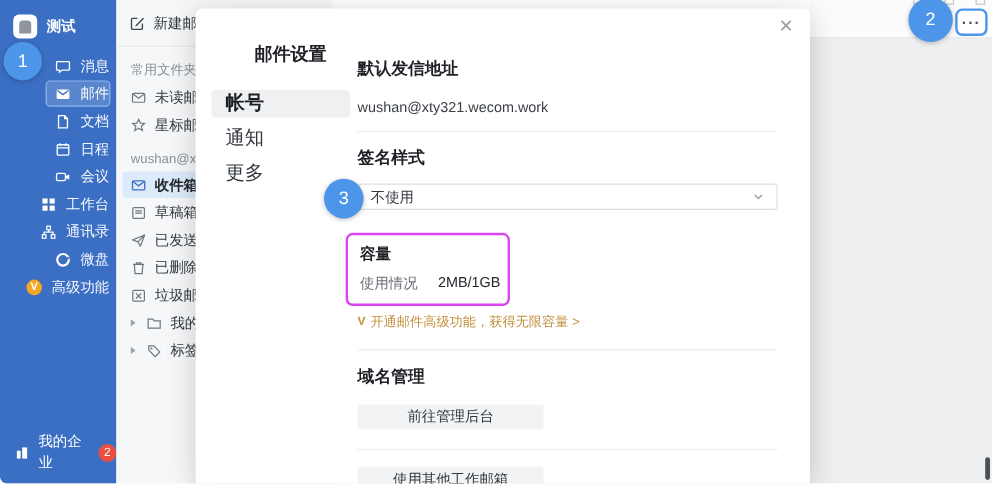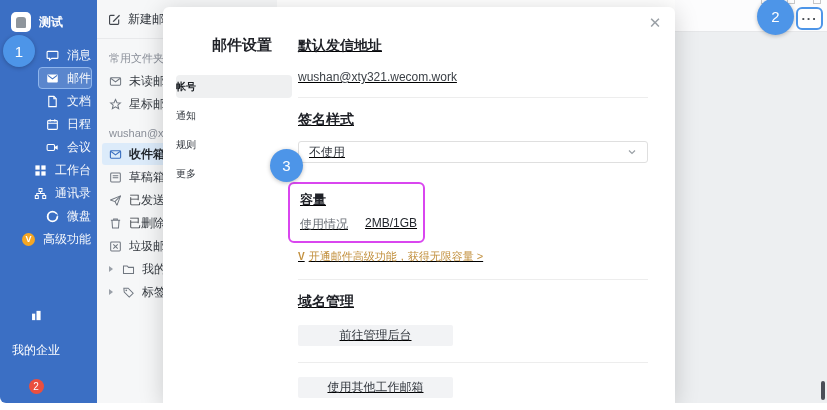--- a/index.html
+++ b/index.html
@@ -16,21 +16,21 @@
                       background:#8e959c; border-radius:3px 3px 1px 1px; }
   .ws-name { font-size:12px; font-weight:bold; }
   .side-nav { display:flex; flex-direction:column; padding:2px 5px 0 5px;align-items:flex-end; }
   .s-item { display:flex; align-items:center; gap:8px; height:22px; padding-left:7px;
             font-size:12px; color:rgba(255,255,255,.95); border:1px solid transparent;
             border-radius:4px; margin-bottom:1px; cursor:default; white-space:nowrap; }
   .s-item.active { background:rgba(255,255,255,.16); border-color:#8FB5EC; }
   .s-ic { width:13px; height:13px; flex:0 0 auto; display:inline-flex; }
   .adv-ic { width:13px; height:13px; border-radius:50%; background:#F5A623; color:#fff;
             font-size:9px; font-weight:bold; display:inline-flex; align-items:center; justify-content:center; }
-  .ent-row { position:absolute; left:12px; bottom:9px; display:flex; align-items:center; gap:20px; font-size:12px;flex-direction:column; }
+  .ent-row { position:absolute; left:12px; bottom:9px; display:flex; align-items:center; gap:7px; font-size:12px; }
   .badge-red { min-width:15px; height:15px; padding:0 4px; background:#EA4F3F; border-radius:8px;
                color:#fff; font-size:10px; display:inline-flex; align-items:center; justify-content:center; }
 
   
   .folders { position:absolute; left:97px; top:0; width:180px; height:403px; background:#F6F7F8; overflow:hidden; }
   .compose { display:flex; align-items:center; gap:7px; margin:11px 0 0 11px; font-size:12px; color:#33383f; white-space:nowrap; }
   .f-divider { height:1px; background:#E8E9EB; margin:10px 0 0 0; }
   .f-section { font-size:11px; color:#8A8F99; margin:12px 0 4px 12px; white-space:nowrap; }
   .f-item { display:flex; align-items:center; gap:7px; height:22px; margin:1px 4px 1px 5px; padding-left:7px;
             font-size:12px; color:#353A40; border-radius:3px; white-space:nowrap; }
@@ -50,24 +50,24 @@
               display:flex; align-items:center; justify-content:center; letter-spacing:1px; line-height:0; }
   .scroll-mark { position:absolute; right:2px; bottom:3px; width:4px; height:19px; background:#4B4E57; border-radius:2px; }
 
   
   .modal { position:absolute; left:163px; top:7px; width:512px; height:396px; background:#fff;
            border-radius:6px 6px 0 0; box-shadow:0 4px 24px rgba(0,0,0,.18); }
   .close-x { position:absolute; top:8px; right:12px; width:16px; height:16px; color:#9aa0a6;
              font-size:15px; line-height:16px; text-align:center; }
   .m-nav { position:absolute; left:0; top:0; width:135px; padding:29px 0 0 13px; }
   .m-title { font-size:15px; font-weight:bold; color:#1F2127; margin-bottom:20px;padding-left:36px; }
-  .m-nav-item { width:116px; height:23px; display:flex; align-items:center; 
-                font-size:10px; color:#33383f; border-radius:4px; margin-bottom:6px; }
+  .m-nav-item { width:116px; height:23px; display:flex; align-items:center; padding-left:12px;
+                font-size:16px; color:#33383f; border-radius:4px; margin-bottom:6px; }
   .m-nav-item.active { background:#EFF0F1; font-weight:bold; color:#1b1f24; }
-  .m-content { position:absolute; left:135px; top:0; width:350px; padding-top:30px;text-decoration:underline; }
+  .m-content { position:absolute; left:135px; top:0; width:350px; padding-top:42px; }
   .m-h { font-size:14px; font-weight:bold; color:#1F2127; }
   .m-address { font-size:12px; color:#3A3F45; margin:15px 0 13px 0; }
   .m-hr { height:1px; background:#EDEDED; }
   .sig-h { margin-top:13px; }
   .select { margin-top:12px; height:22px; border:1px solid #DFDFDF; border-radius:3px;
             display:flex; align-items:center; justify-content:space-between; padding:0 10px;
             font-size:12px; color:#33383f; background:#fff; }
   .chev { color:#9aa0a6; }
   .cap-box { margin-top:19px; margin-left:-10px; width:137px; border:2px solid #d946ef;
              border-radius:6px; padding:7px 0 8px 10px; }
@@ -310,21 +310,20 @@
     <div class="scroll-mark"></div>
   </div>
 
   <div class="modal">
     <div class="close-x">✕</div>
 
     <div class="m-nav">
       <div class="m-title">邮件设置</div>
       <div class="m-nav-item active">帐号</div>
       <div class="m-nav-item">通知</div>
-      <div class="m-nav-item">规则</div>
       <div class="m-nav-item">更多</div>
     </div>
 
     <div class="m-content">
       <div class="m-h">默认发信地址</div>
       <div class="m-address">wushan@xty321.wecom.work</div>
       <div class="m-hr"></div>
 
       <div class="m-h sig-h">签名样式</div>
       <div class="select">

